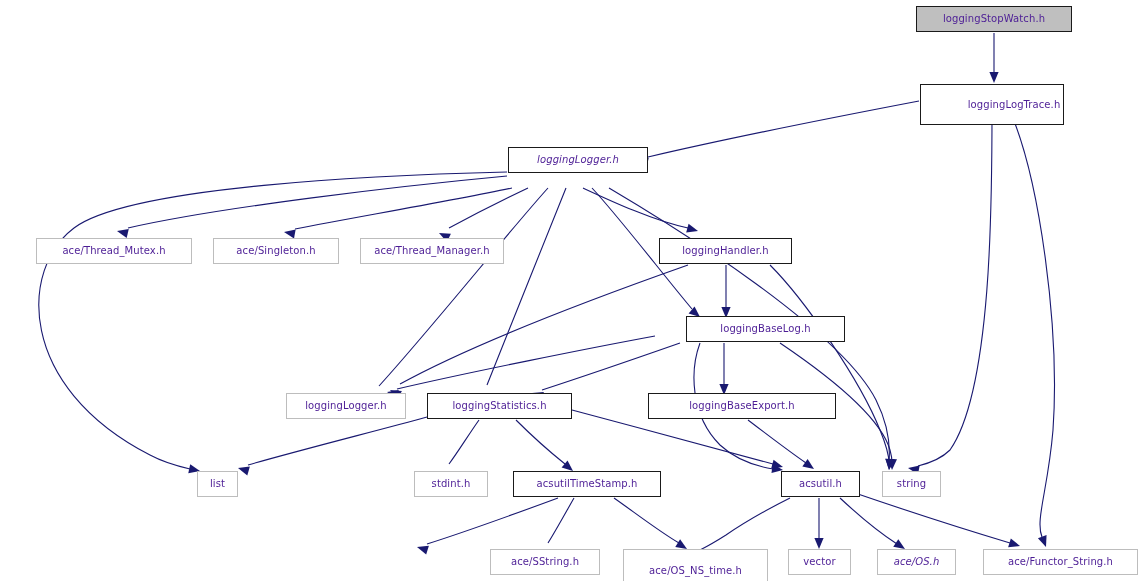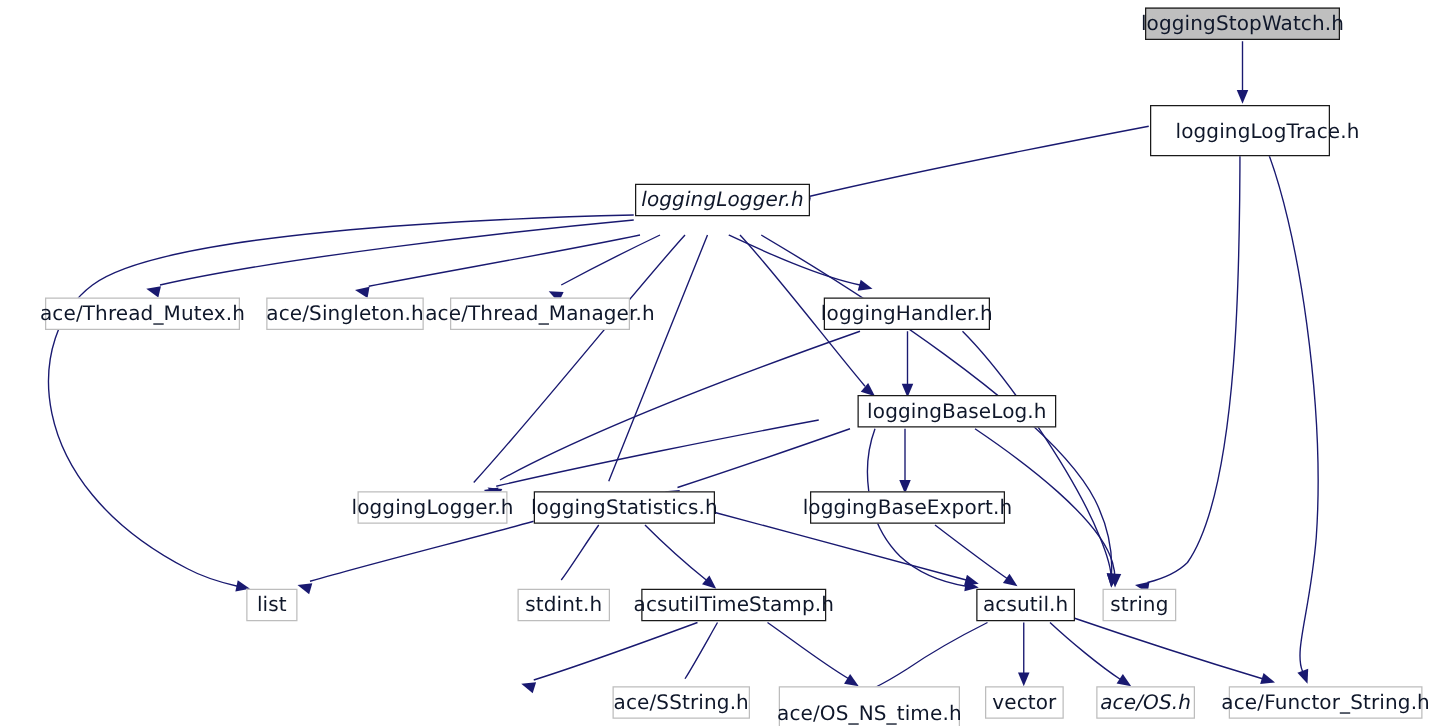--- a/index.html
+++ b/index.html
@@ -26,22 +26,22 @@
     pointer-events: none;
   }
   .node {
     position: absolute;
     box-sizing: border-box;
     display: flex;
     align-items: center;
     justify-content: center;
     background: #ffffff;
     border: 1px solid #bdbdbd;
-    font-size: 16px;
-    color: #0f172a;
+    font-size: 10px;
+    color: #4c1d95;
     white-space: nowrap;
     letter-spacing: 0.1px;
     line-height: 1;
     z-index: 5;
   }
   .node.strong {
     border: 1px solid #1a1a1a;
   }
   .node.current {
     background: #bfbfbf;
@@ -214,21 +214,21 @@
       </div>
       <div class="node strong" style="left: 655px; top: 316px; width: 159px; height: 26px; margin-left: 31px;">
         <span class="node-label">loggingBaseLog.h</span>
       </div>
       <div class="node" style="left: 286px; top: 393px; width: 120px; height: 26px;">
         <span class="node-label">loggingLogger.h</span>
       </div>
       <div class="node strong" style="left: 427px; top: 393px; width: 145px; height: 26px;">
         <span class="node-label">loggingStatistics.h</span>
       </div>
-      <div class="node strong" style="left: 648px; top: 393px; width: 156px; height: 26px;">
+      <div class="node strong" style="left: 648px; top: 393px; width: 188px; height: 26px;">
         <span class="node-label">loggingBaseExport.h</span>
       </div>
       <div class="node" style="left: 197px; top: 471px; width: 41px; height: 26px;">
         <span class="node-label">list</span>
       </div>
       <div class="node" style="left: 414px; top: 471px; width: 74px; height: 26px;">
         <span class="node-label">stdint.h</span>
       </div>
       <div class="node strong" style="left: 513px; top: 471px; width: 148px; height: 26px;">
         <span class="node-label">acsutilTimeStamp.h</span>

